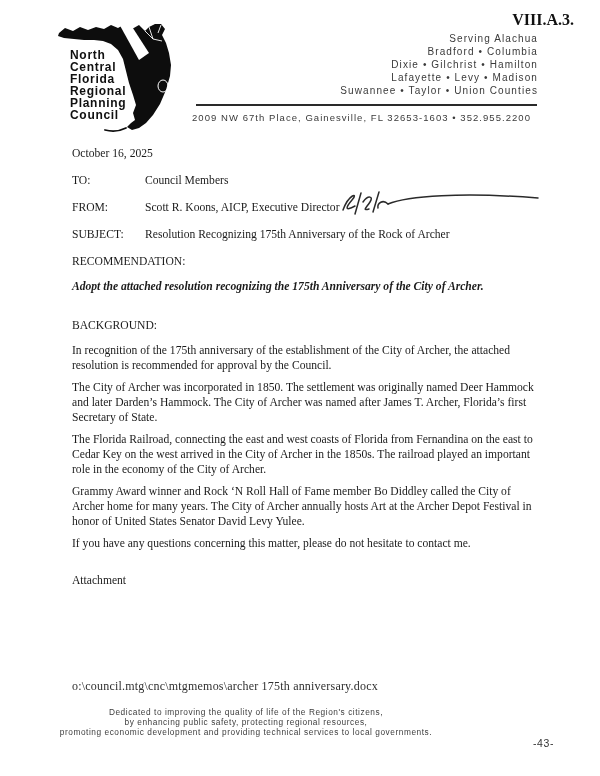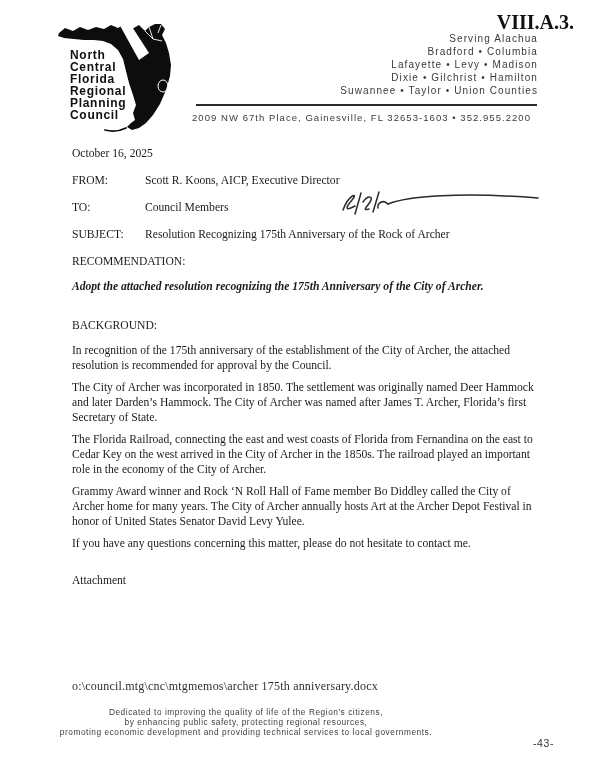--- a/index.html
+++ b/index.html
@@ -22,21 +22,21 @@
   .logo-text {
     position:absolute; left:18px; top:37px;
     font-family:"Liberation Sans", sans-serif;
     font-weight:bold; font-size:12px; line-height:12px;
     letter-spacing:0.7px; color:#101010;
   }
 
   .agenda-ref {
     position:absolute; top:11px; right:26px;
     font-family:"Liberation Serif", serif;
-    font-weight:bold; font-size:20px; color:#111;
+    font-weight:bold; font-size:16px; color:#111;
   }
 
   .serving {
     position:absolute; top:32px; right:62px;
     text-align:right;
     font-family:"Liberation Sans", sans-serif;
     font-size:10px; line-height:13px;
     letter-spacing:1.1px; color:#3a3a3a;
   }
 
@@ -123,41 +123,41 @@
         <div>Planning</div>
         <div>Council</div>
       </div>
     </div>
 
     <div class="agenda-ref">VIII.A.3.</div>
 
     <div class="serving">
       <div>Serving Alachua</div>
       <div>Bradford • Columbia</div>
+      <div>Dixie • Gilchrist • Hamilton</div>
       <div>Lafayette • Levy • Madison</div>
-      <div>Dixie • Gilchrist • Hamilton</div>
       <div>Suwannee • Taylor • Union Counties</div>
     </div>
 
     <div class="header-rule"></div>
     <div class="address-line">2009 NW 67th Place, Gainesville, FL 32653-1603 • 352.955.2200</div>
   </div>
 
   <div class="content">
 
     <div class="date-line">October 16, 2025</div>
 
     <div class="memo-row">
-      <div class="memo-label">FROM:</div>
-      <div class="memo-value">Scott R. Koons, AICP, Executive Director</div>
+      <div class="memo-label">TO:</div>
+      <div class="memo-value">Council Members</div>
     </div>
 
     <div class="memo-row">
-      <div class="memo-label">TO:</div>
-      <div class="memo-value">Council Members</div>
+      <div class="memo-label">FROM:</div>
+      <div class="memo-value">Scott R. Koons, AICP, Executive Director</div>
     </div>
 
     <div class="memo-row">
       <div class="memo-label">SUBJECT:</div>
       <div class="memo-value">Resolution Recognizing 175th Anniversary of the Rock of Archer</div>
     </div>
 
     <div class="section-heading">RECOMMENDATION:</div>
     <div class="reco-text">Adopt the attached resolution recognizing the 175th Anniversary of the City of Archer.</div>
 

